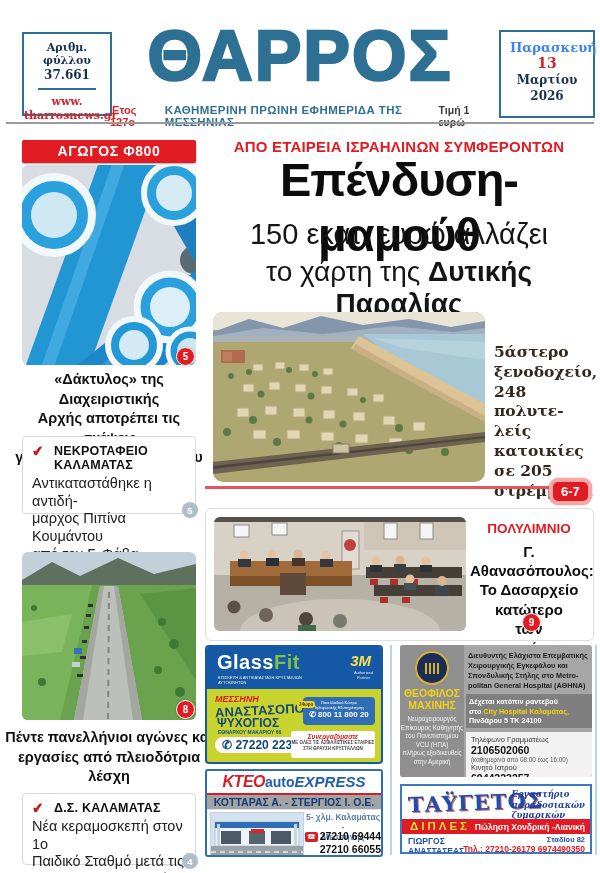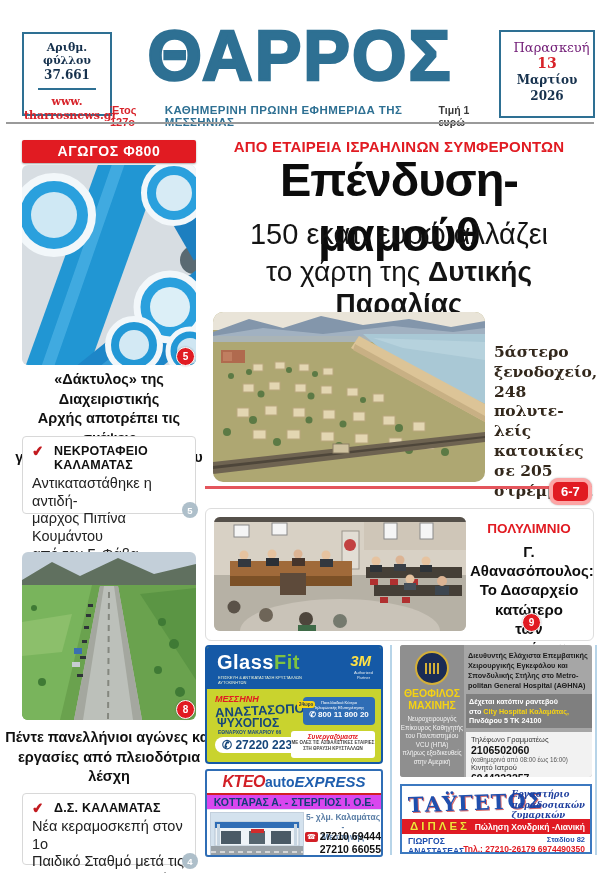--- a/index.html
+++ b/index.html
@@ -17,21 +17,21 @@
   .issue-divider{width:58px;height:2px;background:#2e7093;margin:6px auto 5px auto;}
   .issue-site{font-size:11px;font-weight:bold;color:#d8232a;line-height:1.25;}
   .logo{left:120px;top:8px;width:360px;height:96px;display:flex;align-items:center;justify-content:center;
         font-size:70px;font-weight:bold;color:#2e7093;letter-spacing:2px;
         -webkit-text-stroke:2.5px #2e7093;}
   .tagline-row{left:110px;top:104px;width:380px;display:flex;justify-content:center;gap:8px;align-items:baseline;}
   .year-label{color:#d8232a;font-weight:bold;font-size:11px;}
   .tagline{color:#2e7093;font-weight:bold;font-size:11.5px;letter-spacing:.4px;}
   .price{color:#3a3a3a;font-weight:bold;font-size:10.5px;}
   .date-box{left:499px;top:30px;width:92px;height:84px;font-family:"DejaVu Serif",serif;}
-  .date-weekday{font-size:13px;font-weight:normal;color:#701a75;margin-top:8px;margin-left:9px;}
+  .date-weekday{font-size:13px;font-weight:bold;color:#3b82f6;margin-top:8px;margin-left:9px;}
   .date-day{font-size:14px;font-weight:bold;color:#d8232a;}
   .date-month,.date-year{font-size:12px;font-weight:bold;color:#16314d;margin-top:2px;}
   .mh-rule{left:6px;top:122px;width:588px;height:2px;background:#9a9a9a;}
 
   
   .banner{background:#e11b22;color:#fff;font-weight:bold;text-align:center;font-size:14px;
           line-height:23px;letter-spacing:.6px;border-radius:2px;box-shadow:0 1px 2px rgba(0,0,0,.35);}
   .badge-red{background:#e11b22;color:#fff;border-radius:50%;width:17px;height:17px;
              font-size:10px;font-weight:bold;display:flex;align-items:center;justify-content:center;
              border:1.5px solid #fff;box-shadow:0 0 2px rgba(0,0,0,.3);}
@@ -88,21 +88,21 @@
            text-align:center;overflow:hidden;}
   .gf-coop-script{color:#e11b22;font-size:6.5px;font-style:italic;font-weight:bold;margin-top:2px;}
   .gf-coop-text{color:#444;font-size:4.5px;font-weight:bold;line-height:1.3;}
 
   .kteo{left:205px;top:769px;width:178px;height:88px;border:2px solid #2f6db5;border-radius:3px;background:#fff;
         box-sizing:border-box;overflow:hidden;}
   .kteo-head{text-align:center;padding-top:2px;border-bottom:2px solid #d21f26;height:20px;}
   .kteo-head .k1{color:#d21f26;font-weight:800;font-style:italic;font-size:16px;letter-spacing:-.5px;}
   .kteo-head .k2{color:#1f5fae;font-weight:bold;font-size:14px;}
   .kteo-head .k3{color:#1f5fae;font-weight:800;font-style:italic;font-size:15px;}
-  .kteo-owners{background:#d946ef;color:#123c77;font-weight:bold;font-size:10.5px;text-align:center;
+  .kteo-owners{background:#a3a3a3;color:#123c77;font-weight:bold;font-size:10.5px;text-align:center;
                line-height:14px;height:14px;border-bottom:1px solid #dbe5f0;}
   .kteo-body{position:relative;height:48px;}
   .kteo-addr{position:absolute;left:98px;top:2px;width:76px;color:#5b7ea6;font-size:8.5px;font-weight:bold;text-align:center;line-height:1.2;}
   .kteo-phones{position:absolute;left:98px;top:20px;width:76px;color:#101010;font-weight:800;font-size:10.5px;line-height:1.2;text-align:right;}
   .kteo-phone-icon{position:absolute;left:98px;top:22px;color:#fff;background:#d21f26;font-size:7px;border-radius:2px;padding:1px 2px;}
   .kteo-email-row{position:absolute;left:96px;top:44px;width:80px;font-size:6.5px;color:#333;font-weight:bold;}
   .kteo-email-icon{color:#fff;background:#d21f26;border-radius:2px;font-size:6px;padding:0 2px;margin-right:2px;}
 
   .machinis{left:400px;top:645px;width:192px;height:132px;background:#a6a6a6;border-radius:3px;
             box-sizing:border-box;overflow:hidden;}

